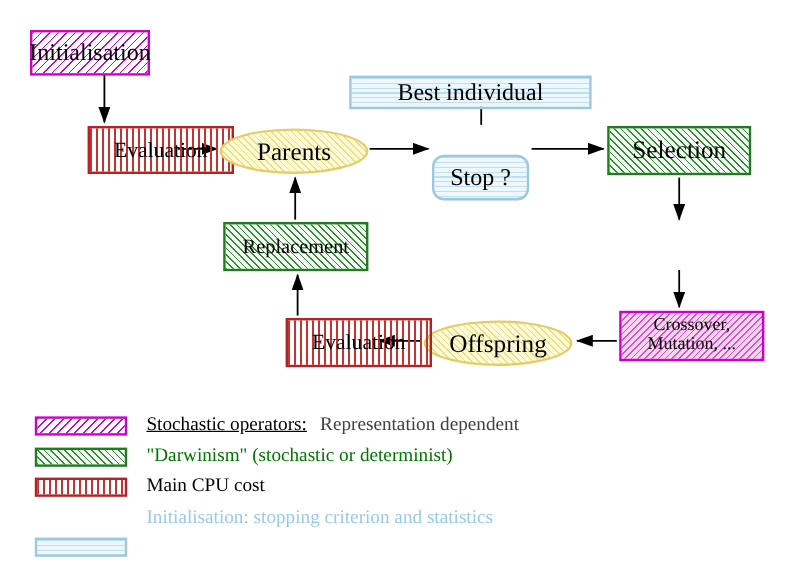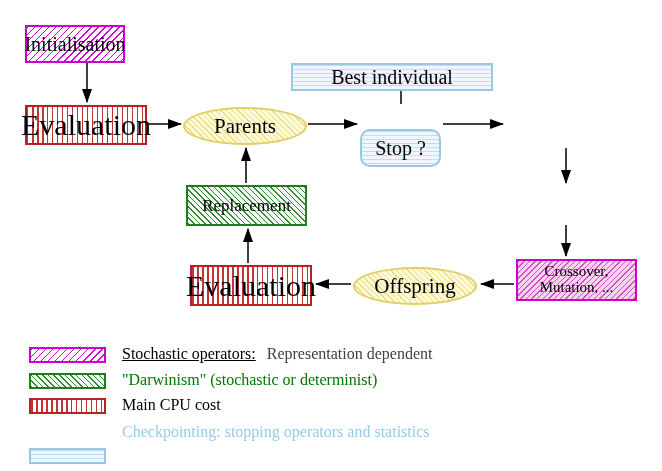--- a/index.html
+++ b/index.html
@@ -43,21 +43,21 @@
   }
   .arrow-layer{position:absolute;left:0;top:0;width:662px;height:471px;pointer-events:none;}
   
   .legend-row{position:absolute;left:0;top:0;width:662px;height:0;}
   .swatch{position:absolute;left:29px;width:77px;height:16px;box-sizing:border-box;}
   .legend-text{position:absolute;left:122px;top:-2px;font-size:16px;white-space:nowrap;}
   .lt-magenta{color:#000000;text-decoration:underline;}
   .lt-gold{color:#404040;margin-left:11px;}
   .lt-green{color:#007700;}
   .lt-red{color:#000000;}
-  .lt-cyan{color:#97cbe8;} .f20{font-size:20px;} .f21{font-size:21px;} .f22{font-size:30px;}
+  .lt-cyan{color:#97cbe8;} .f20{font-size:20px;} .f21{font-size:21px;} .f22{font-size:18px;margin-left:48px;}
   .f15{font-size:15px;} .f17{font-size:17px;}
 </style>
 </head>
 <body>
 
 <div class="canvas">
 
   <svg class="arrow-layer" width="662" height="471" viewBox="0 0 662 471">
     <defs>
       <marker id="ah" markerUnits="userSpaceOnUse" markerWidth="14" markerHeight="10" viewBox="0 0 14 10" refX="13" refY="5" orient="auto">
@@ -82,20 +82,21 @@
   <div class="node hatch-magenta f20" style="left:25px;top:25px;width:100px;height:38px">Initialisation</div>
 
   <div class="node vlines-red f22" style="left:25px;top:105px;width:122px;height:40px">Evaluation</div>
 
   <div class="node ellipse-yellow f21" style="left:183px;top:107px;width:124px;height:38px">Parents</div>
 
   <div class="node hlines-cyan f20" style="left:291px;top:40px;width:202px;height:28px">Best individual</div>
 
   <div class="node hlines-cyan rounded f20" style="left:360px;top:106px;width:81px;height:38px">Stop ?</div>
 
+  <div class="node hatch-green f21" style="left:506px;top:105px;width:120px;height:41px">Selection</div>
 
 
   <div class="node ellipse-yellow f21" style="left:353px;top:267px;width:124px;height:38px">Offspring</div>
 
   <div class="node hatch-magenta-pink f15" style="left:516px;top:259px;width:121px;height:42px;flex-direction:column">
     <span>Crossover,</span>
     <span>Mutation, ...</span>
   </div>
 
   <div class="node vlines-red f22" style="left:190px;top:265px;width:122px;height:41px">Evaluation</div>
@@ -120,17 +121,17 @@
   <div class="legend-row" style="top:398px">
     <div class="swatch vlines-red"></div>
     <div class="legend-text">
       <span class="lt-red">Main CPU cost</span>
     </div>
   </div>
 
   <div class="legend-row" style="top:425px">
     <div class="swatch hlines-cyan"></div>
     <div class="legend-text">
-      <span class="lt-cyan">Checkpointing: stopping operators and statistics</span>
+      <span class="lt-cyan">Initialisation: stopping criterion and statistics</span>
     </div>
   </div>
 
 </div>
 
 </body></html>

